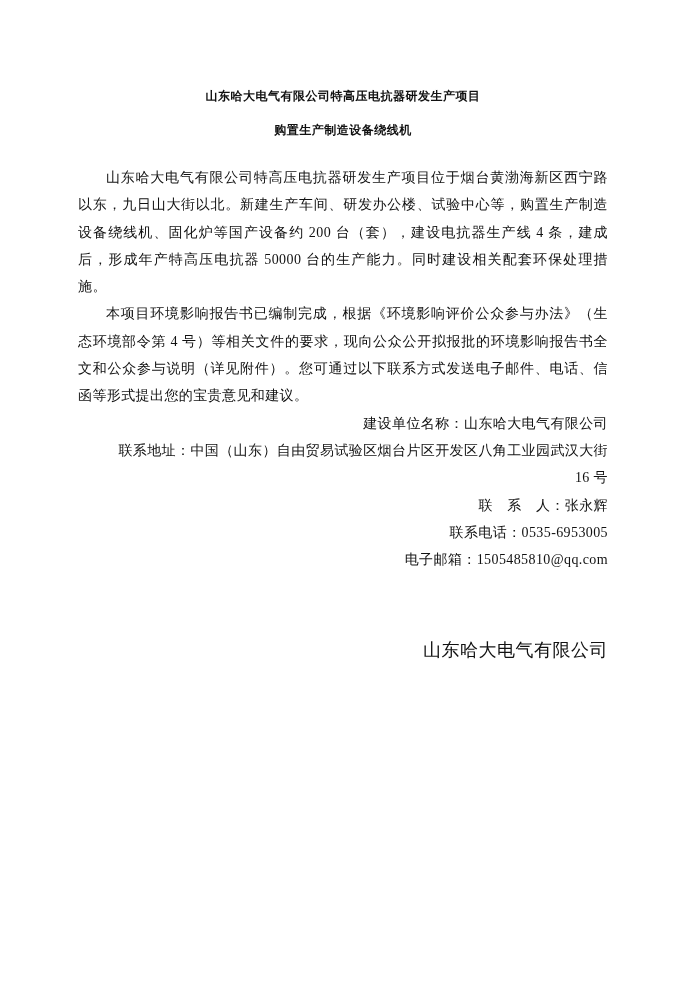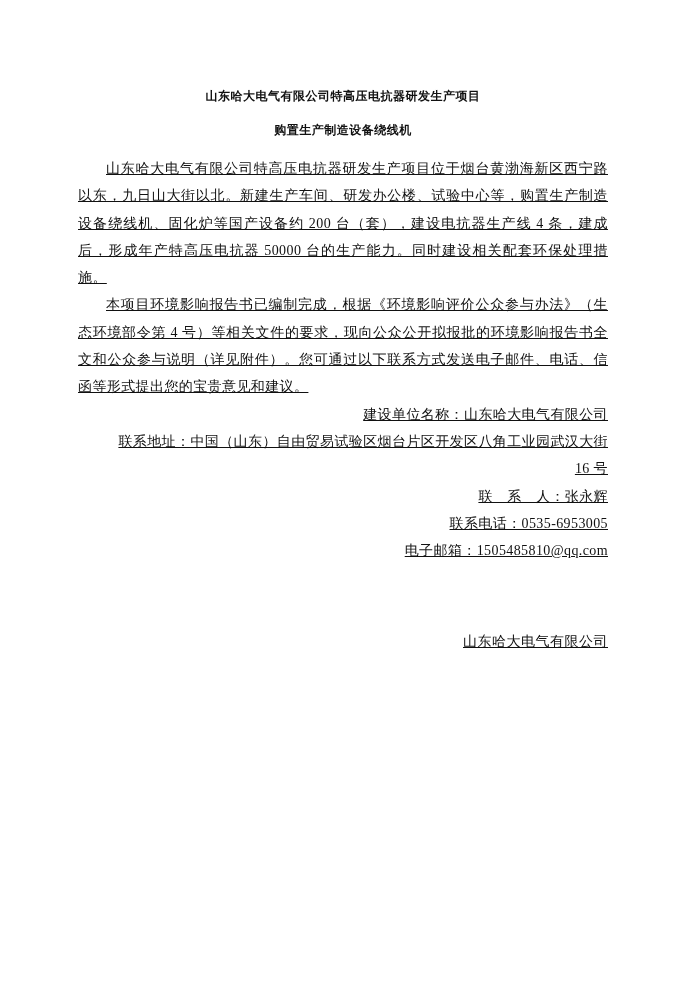--- a/index.html
+++ b/index.html
@@ -20,41 +20,40 @@
     padding: 79px 78px 0 78px;
   }
   .doc-title {
     text-align: center;
     font-weight: bold;
     font-size: 12px;
     line-height: 34px;
     letter-spacing: 0.5px;
   }
   .doc-body {
-    margin-top: 8px;
+    margin-top: 17px;
     font-size: 14px;
     line-height: 27.3px;
-    text-decoration: underline;
   }
   .para {
     margin: 0;
     text-indent: 2em;
     text-align: justify;
     text-justify: inter-ideograph;
     letter-spacing: 0.4px;
   }
   .info-line {
     margin: 0;
     text-indent: 2em;
     text-align: right;
     letter-spacing: 0.4px;
   }
   .signature {
     margin-top: 64px;
-    font-size: 14px;
+    font-size: 18px;
     line-height: 27.3px;
     text-align: right;
   }
   .signature .company {
     margin: 0;
     letter-spacing: 0.5px;
   }
   .signature .date {
     margin: 0;
     padding-right: 7px;

